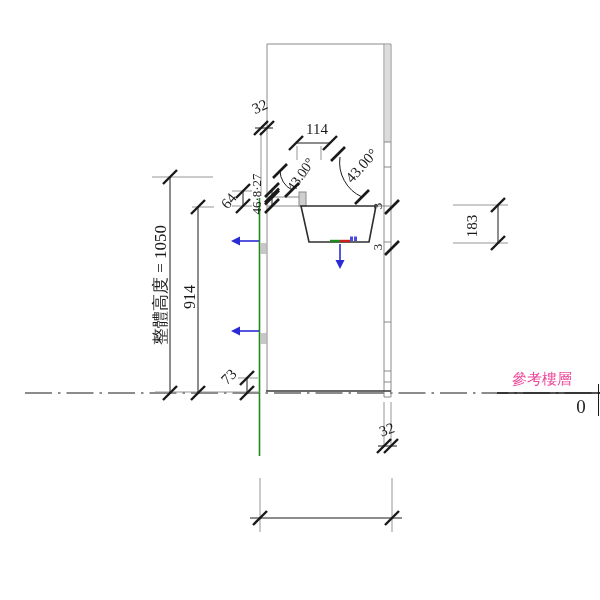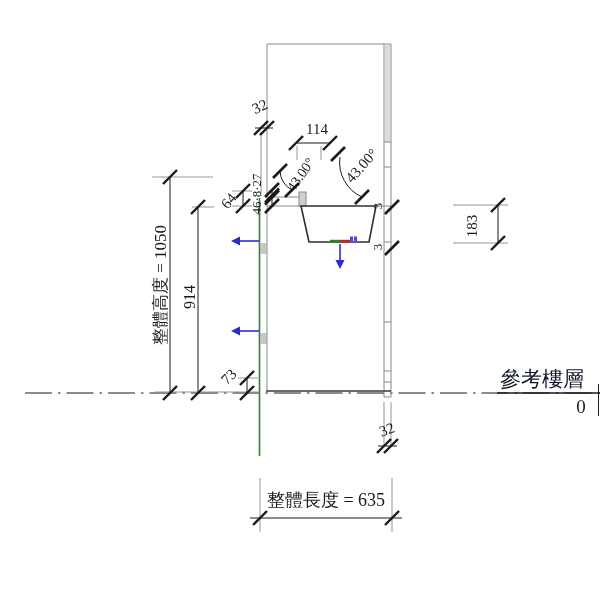--- a/index.html
+++ b/index.html
@@ -198,19 +198,18 @@
   <div class="label" style="left:362px;top:166px;--rot:-48deg;font-size:15px">43.00°</div>
 
   <div class="label" style="left:377px;top:206px;--rot:-90deg;font-size:13px">3</div>
 
   <div class="label" style="left:377px;top:247px;--rot:-90deg;font-size:13px">3</div>
 
   <div class="label" style="left:472px;top:226px;--rot:-90deg;font-size:15px">183</div>
 
   <div class="label" style="left:387px;top:430px;--rot:-20deg;font-size:15px">32</div>
 
-  <div class="label" style="left:326px;top:500px;font-size:18px">整體長度 = 635</div>
-
-  <div class="label" style="left:542px;top:379px;font-size:21px;color:#0f172a">參考樓層</div>
+
+  <div class="label" style="left:542px;top:379px;font-size:15px;color:#ec4899">參考樓層</div>
 
   <div class="label" style="left:581px;top:406px;font-size:19px;color:#222">0</div>
 
 </div>
 
 </body></html>

